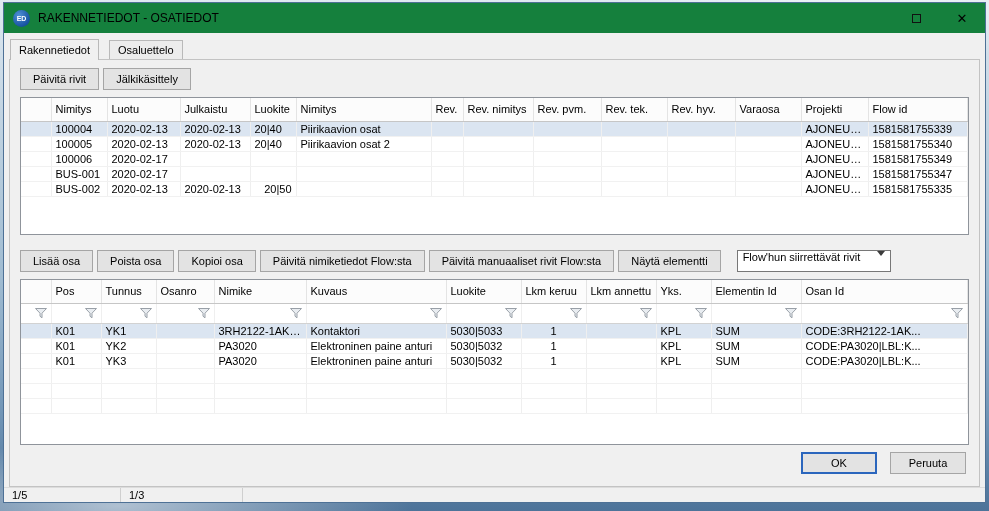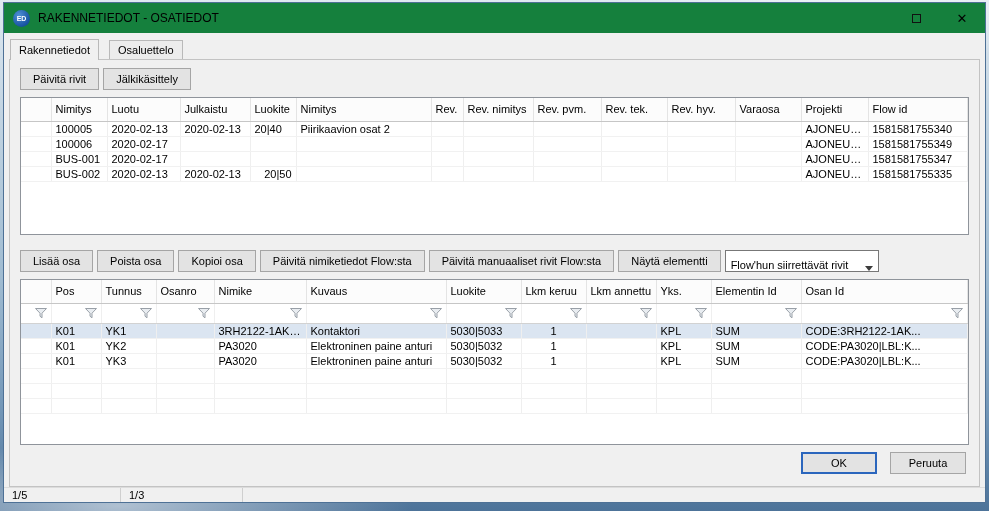--- a/index.html
+++ b/index.html
@@ -109,24 +109,24 @@
   }
   table.grid td.filter {
     height: 20px;
     border-bottom: 1px solid #d2d2d2;
   }
   table.grid td.filter svg { display:block; margin-left:auto; }
   table.grid tr.sel td { background: #dbe5f1; }
   table.grid tr.empty td { background:#fff; }
   
   .combo {
-    display:flex; align-items:flex-end;
+    display:flex; align-items:flex-start;
     width: 154px; height: 22px;
     background:#fff; border:1px solid #777;
-    padding: 0 5px; margin-left: 0;
+    padding: 0 5px; margin-left: 12px;
     cursor: default; white-space: nowrap; overflow:hidden;
   }
   .combo .arrow {
     margin-left:auto; flex:0 0 auto;
     width:0; height:0;
     border-left:4px solid transparent; border-right:4px solid transparent;
     border-top:5px solid #3c3c3c;
   }
   
   .footer { display:flex; justify-content:flex-end; gap:13px; margin-top:7px; padding-right:3px; flex:0 0 auto; }
@@ -203,20 +203,36 @@
                   <th>Nimitys</th>
                   <th>Rev.</th>
                   <th>Rev. nimitys</th>
                   <th>Rev. pvm.</th>
                   <th>Rev. tek.</th>
                   <th>Rev. hyv.</th>
                   <th>Varaosa</th>
                   <th>Projekti</th>
                   <th>Flow id</th>
                 </tr>
+                <tr class="sel">
+                  <td class="ind"></td>
+                  <td style="text-align:left">100004</td>
+                  <td style="text-align:left">2020-02-13</td>
+                  <td style="text-align:left">2020-02-13</td>
+                  <td style="text-align:left">20|40</td>
+                  <td style="text-align:left">Piirikaavion osat</td>
+                  <td style="text-align:left"></td>
+                  <td style="text-align:left"></td>
+                  <td style="text-align:left"></td>
+                  <td style="text-align:left"></td>
+                  <td style="text-align:left"></td>
+                  <td style="text-align:left"></td>
+                  <td style="text-align:left">AJONEUVO</td>
+                  <td style="text-align:left">1581581755339</td>
+                </tr>
                 <tr class="">
                   <td class="ind"></td>
                   <td style="text-align:left">100005</td>
                   <td style="text-align:left">2020-02-13</td>
                   <td style="text-align:left">2020-02-13</td>
                   <td style="text-align:left">20|40</td>
                   <td style="text-align:left">Piirikaavion osat 2</td>
                   <td style="text-align:left"></td>
                   <td style="text-align:left"></td>
                   <td style="text-align:left"></td>

